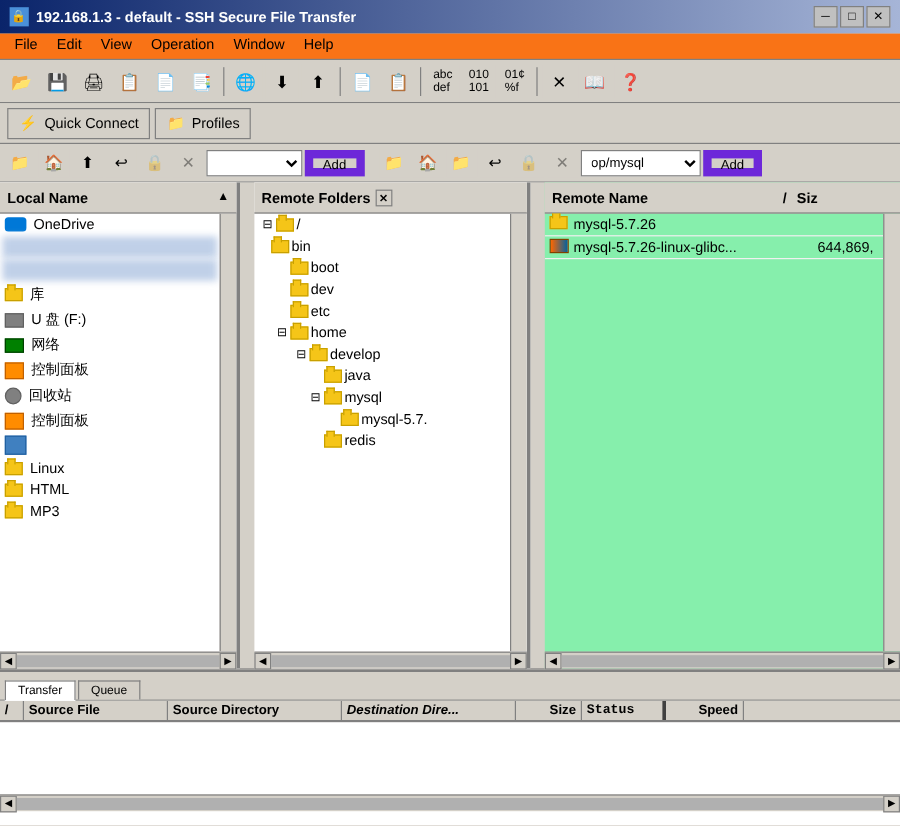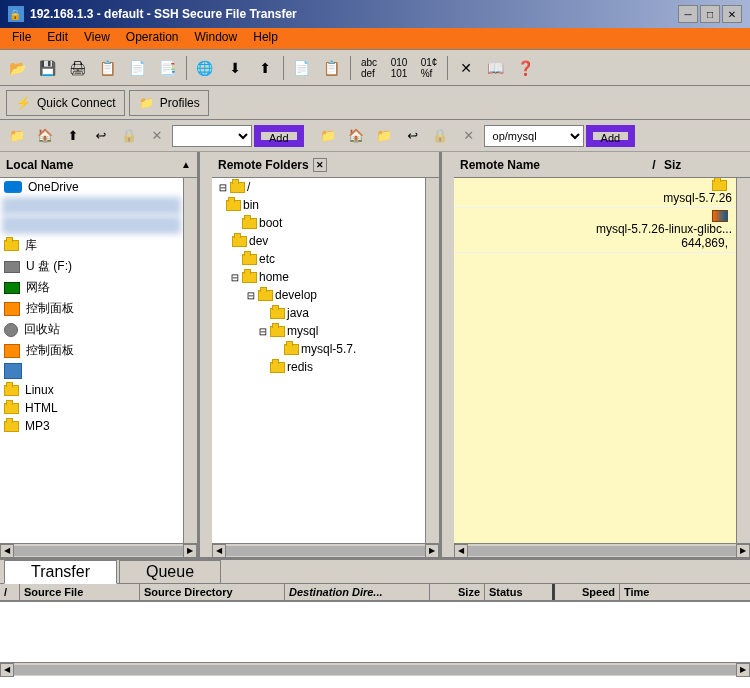--- a/index.html
+++ b/index.html
@@ -272,21 +272,21 @@
       justify-content: center;
       font-size: 10px;
       flex-shrink: 0;
     }
 
     
     .remote-name-panel {
       flex: 1;
       display: flex;
       flex-direction: column;
-      background: #fef9c3;
+      background: #86efac;
     }
     .remote-name-header {
       background: #d4d0c8;
       border-bottom: 1px solid #808080;
       padding: 4px 6px;
       font-size: 12px;
       font-weight: bold;
       display: flex;
       height: 26px;
       align-items: center;
@@ -302,26 +302,26 @@
     }
     .transfer-tabs {
       display: flex;
       border-bottom: 1px solid #808080;
       background: #d4d0c8;
       height: 24px;
       align-items: flex-end;
       padding-left: 4px;
     }
     .transfer-tab {
-      padding: 2px 26px;
+      padding: 2px 10px;
       border: 1px solid #808080;
       border-bottom: none;
       background: #d4d0c8;
       cursor: pointer;
-      font-size: 16px;
+      font-size: 10px;
       margin-right: 2px;
     }
     .transfer-tab.active {
       background: white;
       border-bottom: 1px solid white;
       position: relative;
       top: 1px;
     }
     .transfer-table {
       flex: 1;
@@ -333,21 +333,21 @@
       background: #d4d0c8;
       border-bottom: 2px solid #808080;
       font-size: 11px;
       font-weight: bold;
     }
     .th-sort { width: 20px; padding: 2px 4px; border-right: 1px solid #808080; }
     .th-source-file { width: 120px; padding: 2px 4px; border-right: 1px solid #808080; }
     .th-source-dir { width: 145px; padding: 2px 4px; border-right: 1px solid #808080; }
     .th-dest-dir { width: 145px; padding: 2px 4px; border-right: 1px solid #808080; font-style: italic; }
     .th-size { width: 55px; padding: 2px 4px; border-right: 1px solid #808080; text-align: right; }
-    .th-status { width: 70px; padding: 2px 4px; border-right: 3px solid #404040; }
+    .th-status { width: 70px; padding: 2px 4px; border-right: 3px solid #404040; font-family: Liberation Mono, monospace; }
     .th-speed { width: 65px; padding: 2px 4px; border-right: 1px solid #808080; text-align: right; }
     .th-time { flex: 1; padding: 2px 4px; }
     .v-scroll {
       width: 14px;
       background: #d4d0c8;
       border-left: 1px solid #808080;
     }
 
     
     .icon-folder {
@@ -446,25 +446,24 @@
     .bottom-scroll {
       height: 14px;
       background: #d4d0c8;
       border-top: 1px solid #808080;
       display: flex;
       align-items: center;
     }
 
     .remote-file-row {
       display: flex;
-      align-items: flex-end;
+      align-items: flex-start;
       padding: 2px 4px;
       cursor: pointer;
       border-bottom: 1px solid #f0f0f0;
-      flex-direction: column;
     }
     .remote-file-icon {
       width: 20px;
       flex-shrink: 0;
       display: flex;
       align-items: center;
     }
     .remote-file-name {
       flex: 1;
       font-size: 12px;
@@ -658,21 +657,21 @@
         <div class="tree-item" style="padding-left:14px;">
           <span class="icon-folder"></span>
           <span>bin</span>
         </div>
 
         <div class="tree-item" style="padding-left:30px;text-align:center;">
           <span class="icon-folder"></span>
           <span>boot</span>
         </div>
 
-        <div class="tree-item" style="padding-left:20px;">
+        <div class="tree-item" style="padding-left:30px;">
           <span class="icon-folder"></span>
           <span>dev</span>
         </div>
 
         <div class="tree-item" style="padding-left:30px;">
           <span class="icon-folder"></span>
           <span>etc</span>
         </div>
 
         <div class="tree-item" style="padding-left:16px;">
@@ -761,21 +760,20 @@
   </div>
   <div class="transfer-table">
     <div class="transfer-table-header">
       <div class="th-sort">/</div>
       <div class="th-source-file">Source File</div>
       <div class="th-source-dir">Source Directory</div>
       <div class="th-dest-dir">Destination Dire...</div>
       <div class="th-size">Size</div>
       <div class="th-status">Status</div>
       <div class="th-speed">Speed</div>
-      <div class="th-time">Time</div>
     </div>
 
     <div style="flex:1; background:white; height:60px;"></div>
     <div class="bottom-scroll" style="height:14px;">
       <div class="scroll-arrow">◀</div>
       <div class="scroll-track"></div>
       <div class="scroll-arrow">▶</div>
     </div>
   </div>
 </div>

